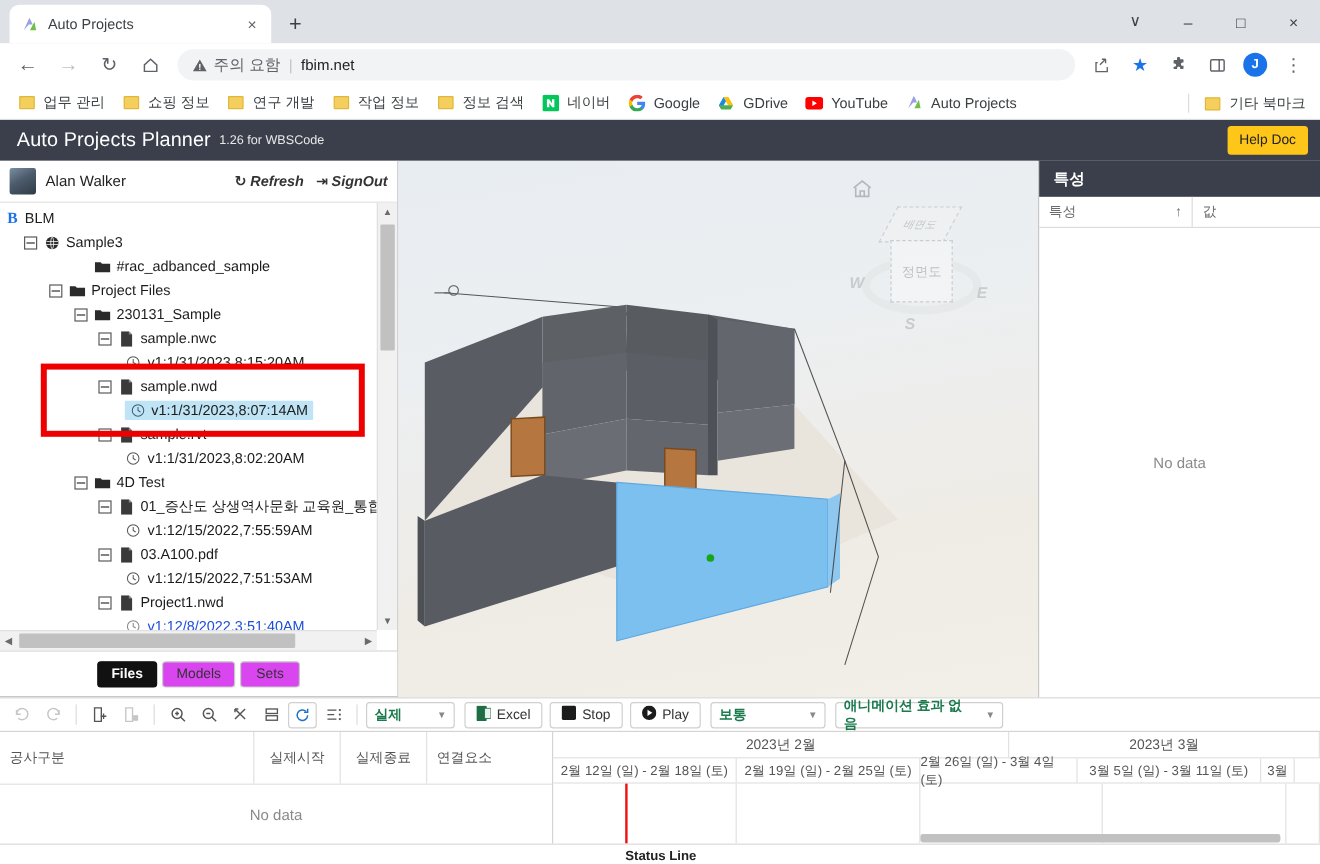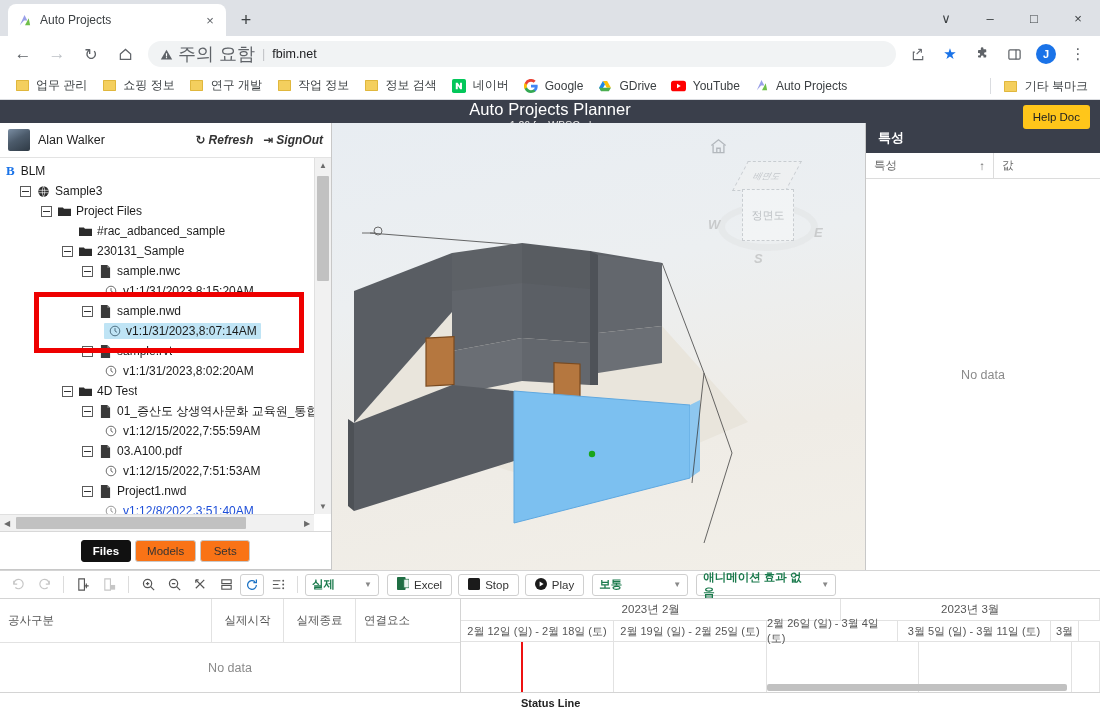--- a/index.html
+++ b/index.html
@@ -35,43 +35,43 @@
     border-bottom:0;
   }
   .navbtn{ width:28px;height:28px; margin:0 3px; display:flex;align-items:center;justify-content:center;
            border-radius:50%; color:#5f6368; cursor:pointer;}
   .navbtn.disabled{ color:#bdc1c6; }
   .omnibox{
     flex:1; height:26px; background:#f1f3f4; border-radius:13px; display:flex; align-items:center;
     padding:0 12px; margin:0 6px; font-size:12.5px; color:#202124; min-width:0;
   }
   .warn-ico{ margin-right:5px; display:flex; align-items:center; color:#5f6368;}
-  .omni-warn{ color:#5f6368; font-size:18px; white-space:nowrap;}
+  .omni-warn{ color:#5f6368; font-size:13px; white-space:nowrap;}
   .omni-sep{ color:#c0c3c6; margin:0 7px;}
   .omni-url{ color:#202124; font-size:12.5px;}
   .tb-icons{ display:flex; align-items:center;}
   .tbicon{ width:26px;height:26px; margin:0 3px; display:flex;align-items:center;justify-content:center; cursor:pointer; color:#5f6368;}
   .avatar-circ{ width:20px;height:20px;border-radius:50%; background:#1a73e8; color:#fff; font-size:11px;
                 display:flex;align-items:center;justify-content:center; font-weight:600;}
 
   .bookmarkbar{
     height:28px; background:#fff; display:flex; align-items:center; padding:0 8px;
     border-bottom:1px solid #dadce0; position:relative; overflow:hidden;
   }
   .bm{ display:flex; align-items:center; padding:3px 6px; margin-right:2px; border-radius:4px; cursor:pointer; white-space:nowrap;}
   .bm-ico{ width:16px;height:16px; margin-right:6px; flex:0 0 16px; display:flex;align-items:center;justify-content:center;}
   .folder-ico{ width:13px;height:11px; background:#f4cf5e; border-radius:1px; box-shadow:inset 0 0 0 1px #e0b73d;}
   .bm-label{ font-size:12px; color:#3c4043;}
   .bm-right{ position:absolute; right:4px; top:0; height:28px; display:flex; align-items:center;}
   .bm-divider{ width:1px; height:16px; background:#dadce0; margin:0 6px;}
 
   
   .app-header{
-    height:23px; background:#3a3f4b; display:flex; align-items:center; padding:0 14px;
-    color:#fff; position:relative;flex-direction:column;
+    height:34px; background:#3a3f4b; display:flex; align-items:center; padding:0 14px;
+    color:#fff; position:relative;
   }
   .app-title{ font-size:16.5px; font-weight:400; letter-spacing:.1px;}
   .app-ver{ font-size:10.5px; margin-left:7px; color:#e8e8e8; }
   .help-btn{
     position:absolute; right:10px; top:5px; height:24px; background:#ffc61a; color:#222;
     font-size:11.5px; border-radius:3px; display:flex; align-items:center; padding:0 10px; cursor:pointer;
   }
 
   
   .workspace{ height:447px; display:flex; background:#f0f0f0; }
@@ -105,21 +105,21 @@
   .vs-arrow{ height:15px; display:flex; align-items:center; justify-content:center; color:#6b6b6b; font-size:8px;}
   .vs-thumb{ position:absolute; left:2px; right:2px; top:18px; height:105px; background:#c1c1c1; border-radius:1px;}
   .hscroll{ position:absolute; left:0; right:17px; bottom:0; height:17px; background:#f1f1f1; border-top:1px solid #e0e0e0; }
   .hs-arrow{ position:absolute; top:0; height:17px; width:14px; display:flex;align-items:center;justify-content:center; color:#6b6b6b; font-size:8px;}
   .hs-thumb{ position:absolute; top:2px; bottom:2px; left:16px; width:230px; background:#c1c1c1; border-radius:1px;}
 
   .redbox{ position:absolute; border:5px solid #ee0000; pointer-events:none; }
 
   .tabs-row{ height:38px; border-top:1px solid #d8d8d8; display:flex; align-items:center; justify-content:center; gap:4px; background:#fff;}
   .ftab{ height:22px; min-width:50px; padding:0 11px; font-size:11.5px; display:flex; align-items:center; justify-content:center;
-         border:1px solid #c9c9c9; border-radius:3px; background:#f97316; color:#333; cursor:pointer;}
+         border:1px solid #c9c9c9; border-radius:3px; background:#d946ef; color:#333; cursor:pointer;}
   .ftab.active{ background:#111; color:#fff; border-color:#111; font-weight:600;}
 
   
   .viewport{ flex:1; position:relative; overflow:hidden;
     background:linear-gradient(170deg,#e8edf2 0%, #eceff1 35%, #efece6 70%, #f2efe8 100%); }
   .home-ico{ position:absolute; left:377px; top:14px; color:#b9bec4; }
   .cube{ position:absolute; right:35px; top:32px; width:120px; height:110px; opacity:.42;}
   .compass-ring{
     position:absolute; left:8px; top:48px; width:100px; height:48px; border:7px solid #d5d5d5;
     border-radius:50%/50%; opacity:.55;
@@ -375,37 +375,37 @@
           <span class="expander"></span>
           <span class="ti">
             <svg width="13" height="13" viewBox="0 0 16 16">
                 <circle cx="8" cy="8" r="6.4" fill="#2b2b2b"></circle>
                 <path d="M2 6.5h12M2 9.5h12M8 1.6c2 2.2 2 10.6 0 12.8M8 1.6c-2 2.2-2 10.6 0 12.8" stroke="#fff" stroke-width=".8" fill="none"></path>
               </svg>
           </span>
           <span class="node-label">Sample3</span>
         </div>
 
-        <div class="trow" style="padding-left:41px">
-          <span class="expander"></span>
+        <div class="trow" style="padding-left:78px">
           <span class="ti">
             <svg width="13" height="11" viewBox="0 0 16 13">
                 <path d="M0 1.5h6l1.4 1.6H16V12H0z" fill="#2b2b2b"></path>
               </svg>
           </span>
-          <span class="node-label">Project Files</span>
-        </div>
-
-        <div class="trow" style="padding-left:78px">
+          <span class="node-label">#rac_adbanced_sample</span>
+        </div>
+
+        <div class="trow" style="padding-left:41px">
+          <span class="expander"></span>
           <span class="ti">
             <svg width="13" height="11" viewBox="0 0 16 13">
                 <path d="M0 1.5h6l1.4 1.6H16V12H0z" fill="#2b2b2b"></path>
               </svg>
           </span>
-          <span class="node-label">#rac_adbanced_sample</span>
+          <span class="node-label">Project Files</span>
         </div>
 
         <div class="trow" style="padding-left:62px">
           <span class="expander"></span>
           <span class="ti">
             <svg width="13" height="11" viewBox="0 0 16 13">
                 <path d="M0 1.5h6l1.4 1.6H16V12H0z" fill="#2b2b2b"></path>
               </svg>
           </span>
           <span class="node-label">230131_Sample</span>

